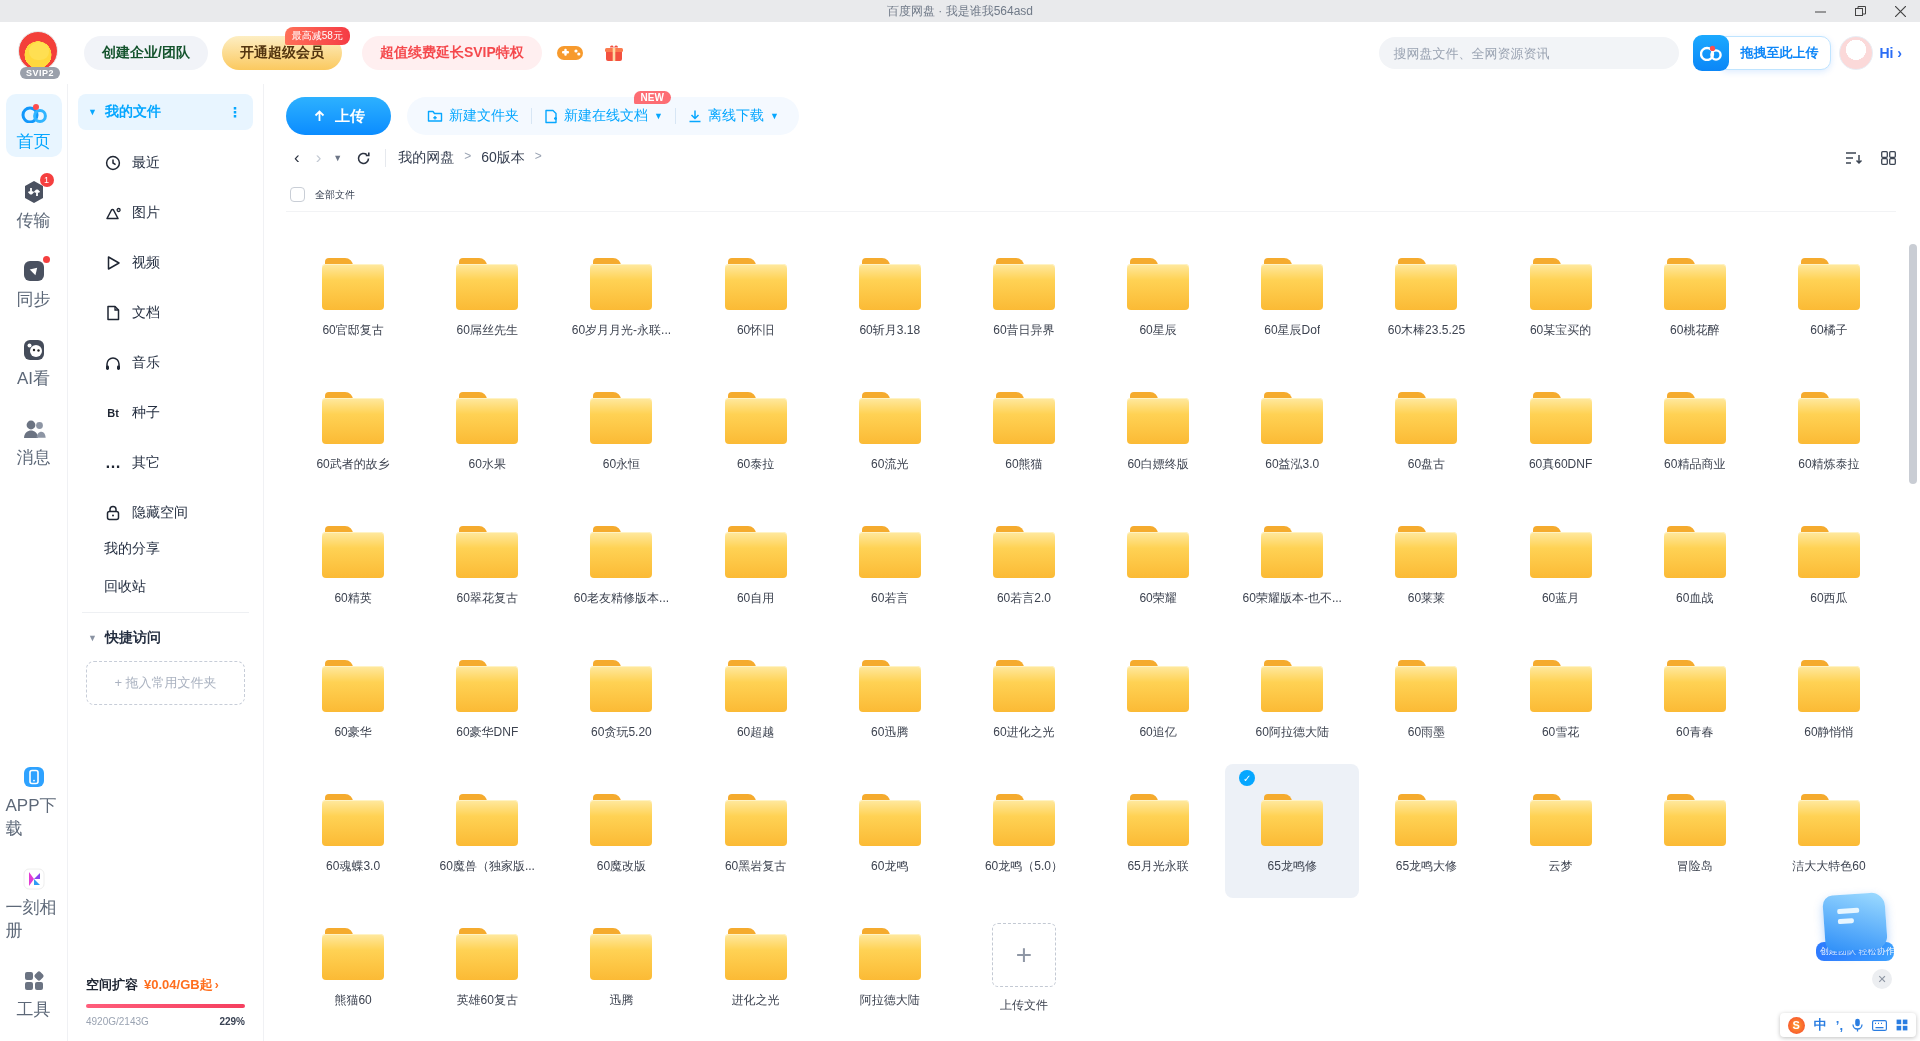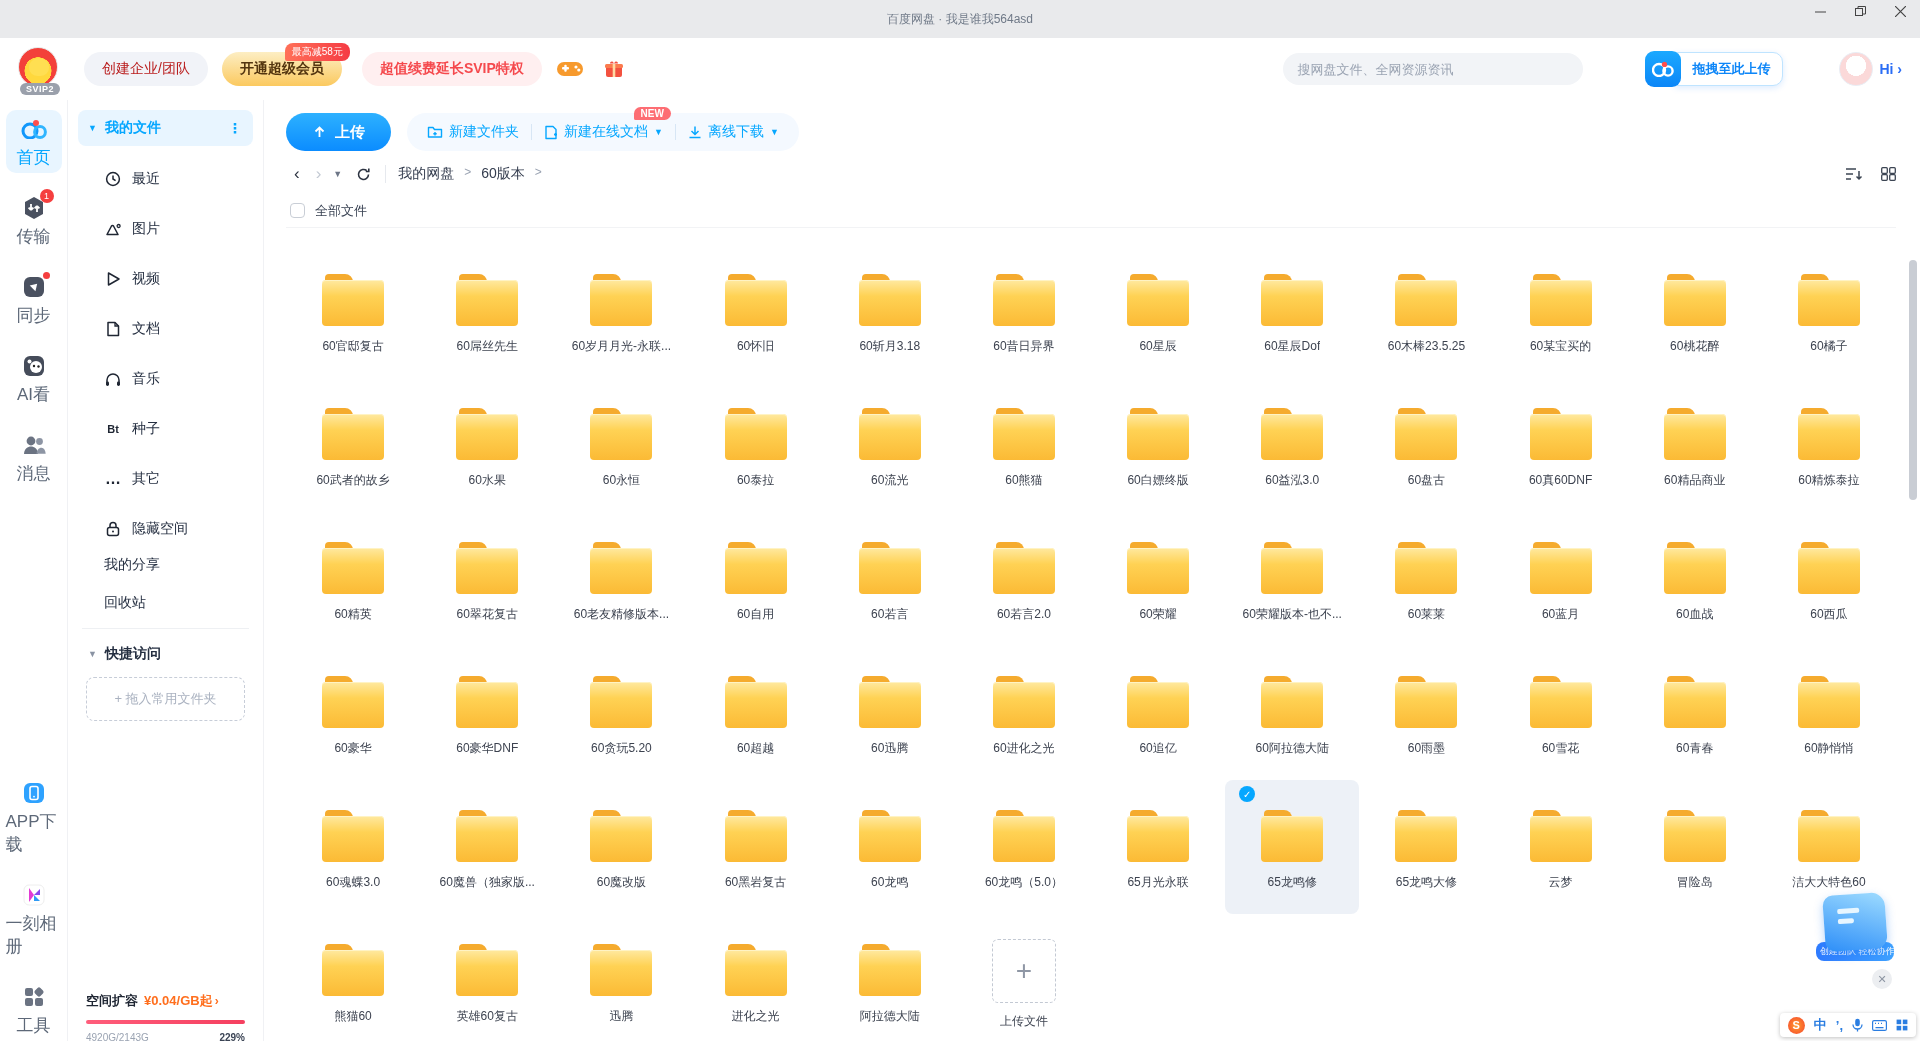--- a/index.html
+++ b/index.html
@@ -1,38 +1,38 @@
 <!DOCTYPE html>
 <html><head>
 <meta charset="utf-8">
 <style>
   * { margin:0; padding:0; box-sizing:border-box; }
   html,body { width:1920px; height:1041px; overflow:hidden; }
   body { font-family:"Liberation Sans","DejaVu Sans",sans-serif; background:#fff; color:#2b3648; font-size:13px; }
 
   
-  .titlebar { height:38px; background:#e9eaec; display:flex; align-items:center; justify-content:center; position:relative; color:#707a88; font-size:12px; }
+  .titlebar { height:22px; background:#e9eaec; display:flex; align-items:center; justify-content:center; position:relative; color:#707a88; font-size:12px; }
   .win-controls { position:absolute; right:0; top:0; height:22px; display:flex; }
   .win-btn { width:40px; height:22px; display:flex; align-items:center; justify-content:center; color:#444; cursor:pointer; font-size:12px; }
 
   
   .topbar { height:62px; background:#fff; display:flex; align-items:center; padding:0 18px; }
   .avatar-wrap { position:relative; width:44px; height:44px; margin-right:22px; }
   .avatar { width:40px; height:40px; border-radius:50%; background:radial-gradient(circle at 50% 60%, #ffd83d 0 45%, #f3403a 46%); border:1px solid #e8e8e8; position:relative; overflow:hidden; }
   .avatar .chick { position:absolute; left:10px; top:10px; width:20px; height:18px; background:#ffdf52; border-radius:50% 50% 45% 45%; }
   .svip-badge { position:absolute; bottom:-4px; left:2px; background:#9aa0ab; color:#fff; font-size:9px; padding:1px 6px; border-radius:8px; font-weight:bold; letter-spacing:.5px; }
   .pill { border-radius:17px; padding:8px 18px; font-size:14px; cursor:pointer; white-space:nowrap; }
-  .pill-grey { background:#f1f3f8; color:#b91c1c; font-weight:normal; margin-right:14px; }
+  .pill-grey { background:#f1f3f8; color:#14532d; font-weight:bold; margin-right:14px; }
   .pill-gold-wrap { position:relative; margin-right:20px; }
   .pill-gold { background:linear-gradient(180deg,#fdeec3,#fbc95f); color:#53350f; font-weight:bold; }
   .gold-badge { position:absolute; top:-9px; right:-8px; background:linear-gradient(90deg,#ff7058,#f53b44); color:#fff; font-size:10px; padding:2px 7px; border-radius:8px 8px 8px 2px;text-align:right; }
   .pill-pink { background:#ffeff0; color:#f5494d; font-weight:bold; margin-right:14px; }
   .top-icons { display:flex; align-items:center; gap:16px; }
   .top-icon { width:28px; height:28px; display:flex; align-items:center; justify-content:center; cursor:pointer; }
-  .topbar-right { margin-left:auto; display:flex; align-items:center;gap:48px; }
+  .topbar-right { margin-left:auto; display:flex; align-items:center; }
   .search-box { width:300px; height:32px; background:#f2f4f7; border-radius:16px; display:flex; align-items:center; padding:0 14px; margin-right:14px; }
   .search-box input { border:none; outline:none; background:transparent; width:100%; font-size:13px; color:#333; }
   .search-box input::placeholder { color:#9aa3b2; }
   .drag-upload { display:flex; align-items:center; cursor:pointer; margin-right:8px; }
   .du-logo { width:36px; height:36px; background:linear-gradient(180deg,#1ba9ff,#0b86f7); border-radius:9px; display:flex; align-items:center; justify-content:center; z-index:2; }
   .du-label { margin-left:-6px; background:#fff; border:1px solid #bfe4ff; box-shadow:0 2px 6px rgba(20,120,255,.15); color:#0d86f8; font-weight:bold; font-size:13px; padding:7px 12px 7px 16px; border-radius:0 10px 10px 0; }
   .hi-wrap { display:flex; align-items:center; cursor:pointer; }
   .hi-avatar { width:34px; height:34px; border-radius:50%; background:radial-gradient(circle at 50% 40%, #fff 0 40%, #fbd9d9 41%); border:1px solid #e9edf4; margin-right:6px; }
   .hi-label { color:#2a6df5; font-size:14px; font-weight:bold; }
 
@@ -84,21 +84,21 @@
   .nav-arrow { font-size:17px; padding:0 8px; cursor:pointer; color:#2b3240; }
   .nav-arrow.disabled { color:#c3c9d3; }
   .nav-caret { font-size:9px; color:#6d7687; padding:0 4px; cursor:pointer; }
   .nav-refresh { font-size:15px; padding:0 10px; cursor:pointer; font-weight:bold; }
   .nav-sep { width:1px; height:18px; background:#e6e9ee; margin:0 12px 0 4px; }
   .crumb { display:flex; align-items:flex-start; gap:10px; font-size:14px; color:#333c4e; }
   .crumb .gt { color:#9aa3b2; font-size:12px; }
   .crumb-item { cursor:pointer; }
   .nav-right { margin-left:auto; display:flex; align-items:center; gap:18px; color:#3c4553; }
   .nav-right .tool { cursor:pointer; display:flex; }
-  .filter-row { display:flex; align-items:center; height:34px; border-bottom:1px solid #f2f3f5; color:#3a4354; font-size:13px; }
+  .filter-row { display:flex; align-items:center; height:34px; border-bottom:1px solid #f2f3f5; color:#3a4354; font-size:10px; }
   .checkbox { width:15px; height:15px; border:1px solid #c9ced6; border-radius:4px; background:#fff; margin:0 10px 0 4px; cursor:pointer; }
 
   
   .grid { display:grid; grid-template-columns:repeat(12,1fr); padding-top:16px; }
   .tile { height:134px; display:flex; flex-direction:column; align-items:center; justify-content:center; border-radius:8px; cursor:pointer; position:relative; padding-top:6px; }
   .tile.selected { background:#edf1f7; }
   .check-badge { position:absolute; top:6px; left:14px; width:16px; height:16px; background:#06a7ff; border-radius:50%; color:#fff; font-size:10px; display:flex; align-items:center; justify-content:center; }
   .folder { width:62px; height:52px; position:relative; margin-bottom:12px; }
   .folder .tab { position:absolute; top:0; left:3px; width:28px; height:14px; background:#f5ab2e; border-radius:4px 8px 0 0; }
   .folder .bdy { position:absolute; top:6px; left:0; right:0; bottom:0; background:linear-gradient(180deg,#ffe9a0 0%,#ffd254 35%,#fbba35 100%); border-radius:4px; box-shadow:inset 0 1px 0 #fff3c4; }

